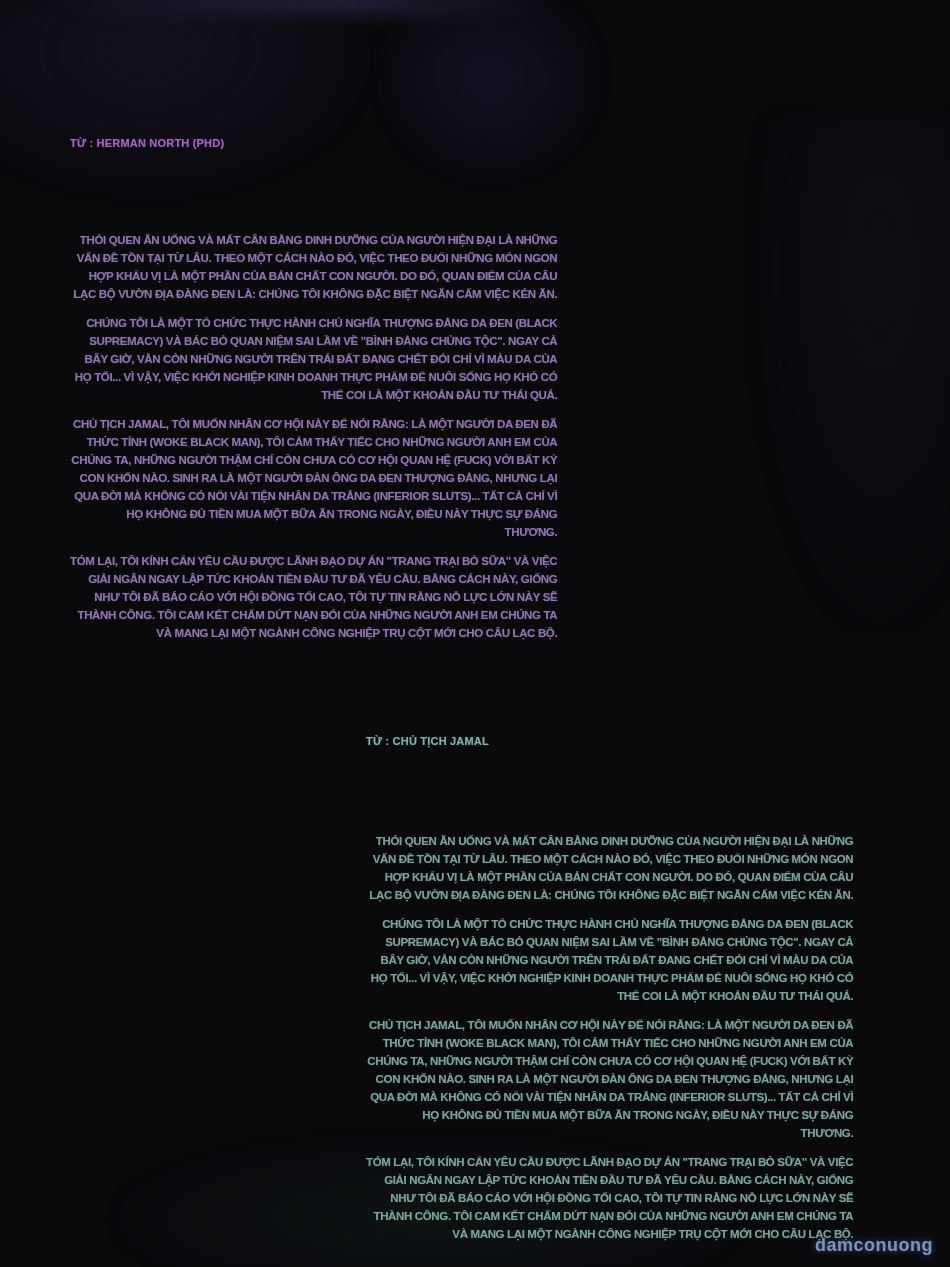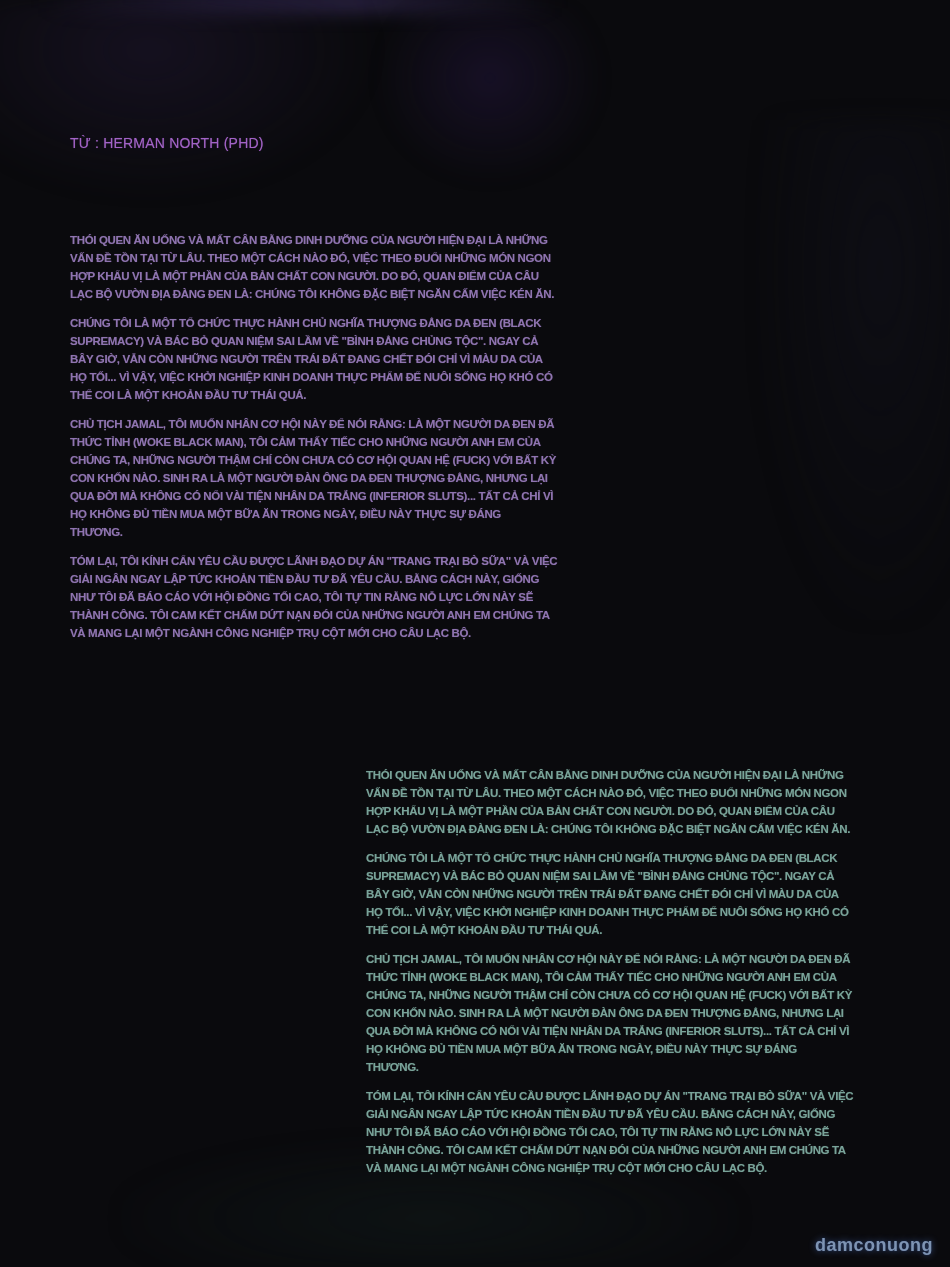--- a/index.html
+++ b/index.html
@@ -37,27 +37,27 @@
     left:120px;top:1140px;width:620px;height:130px;
     background:radial-gradient(ellipse at 50% 60%,rgba(22,40,36,.30),rgba(0,0,0,0) 75%);
   }
   .haze-right{
     left:760px;top:120px;width:200px;height:500px;
     background:radial-gradient(ellipse at 60% 30%,rgba(18,18,28,.5),rgba(0,0,0,0) 75%);
   }
 
   .letter{position:absolute;}
   .letter-header{
-    font-size:14px;
-    font-weight:400;
+    font-size:11px;
+    font-weight:700;
     line-height:22px;
     letter-spacing:.2px;
     white-space:pre;
   }
-  .letter-body{margin-top:33px;}
+  .letter-body{margin-top:33px;text-align:right;}
   .letter-body p{
     font-size:11.5px;
     font-weight:700;
     line-height:18px;
     letter-spacing:-.35px;
     white-space:pre;
     margin:0 0 11px 0;
   }
   .letter-1{left:70px;top:88px;}
   .letter-1 .letter-header{color:var(--purple-header);text-shadow:0 0 1px rgba(162,99,198,.55);}
@@ -114,20 +114,21 @@
       <p>TÓM LẠI, TÔI KÍNH CẨN YÊU CẦU ĐƯỢC LÃNH ĐẠO DỰ ÁN "TRANG TRẠI BÒ SỮA" VÀ VIỆC
 GIẢI NGÂN NGAY LẬP TỨC KHOẢN TIỀN ĐẦU TƯ ĐÃ YÊU CẦU. BẰNG CÁCH NÀY, GIỐNG
 NHƯ TÔI ĐÃ BÁO CÁO VỚI HỘI ĐỒNG TỐI CAO, TÔI TỰ TIN RẰNG NỖ LỰC LỚN NÀY SẼ
 THÀNH CÔNG. TÔI CAM KẾT CHẤM DỨT NẠN ĐÓI CỦA NHỮNG NGƯỜI ANH EM CHÚNG TA
 VÀ MANG LẠI MỘT NGÀNH CÔNG NGHIỆP TRỤ CỘT MỚI CHO CÂU LẠC BỘ.</p>
     </div>
   </section>
 
   <section class="letter letter-2">
     <header class="letter-header">
+      <div>TỪ : CHỦ TỊCH JAMAL</div>
     </header>
     <div class="letter-body">
       <p>THÓI QUEN ĂN UỐNG VÀ MẤT CÂN BẰNG DINH DƯỠNG CỦA NGƯỜI HIỆN ĐẠI LÀ NHỮNG
 VẤN ĐỀ TỒN TẠI TỪ LÂU. THEO MỘT CÁCH NÀO ĐÓ, VIỆC THEO ĐUỔI NHỮNG MÓN NGON
 HỢP KHẨU VỊ LÀ MỘT PHẦN CỦA BẢN CHẤT CON NGƯỜI. DO ĐÓ, QUAN ĐIỂM CỦA CÂU
 LẠC BỘ VƯỜN ĐỊA ĐÀNG ĐEN LÀ: CHÚNG TÔI KHÔNG ĐẶC BIỆT NGĂN CẤM VIỆC KÉN ĂN.</p>
       <p>CHÚNG TÔI LÀ MỘT TỔ CHỨC THỰC HÀNH CHỦ NGHĨA THƯỢNG ĐẲNG DA ĐEN (BLACK
 SUPREMACY) VÀ BÁC BỎ QUAN NIỆM SAI LẦM VỀ "BÌNH ĐẲNG CHỦNG TỘC". NGAY CẢ
 BÂY GIỜ, VẪN CÒN NHỮNG NGƯỜI TRÊN TRÁI ĐẤT ĐANG CHẾT ĐÓI CHỈ VÌ MÀU DA CỦA
 HỌ TỐI... VÌ VẬY, VIỆC KHỞI NGHIỆP KINH DOANH THỰC PHẨM ĐỂ NUÔI SỐNG HỌ KHÓ CÓ

